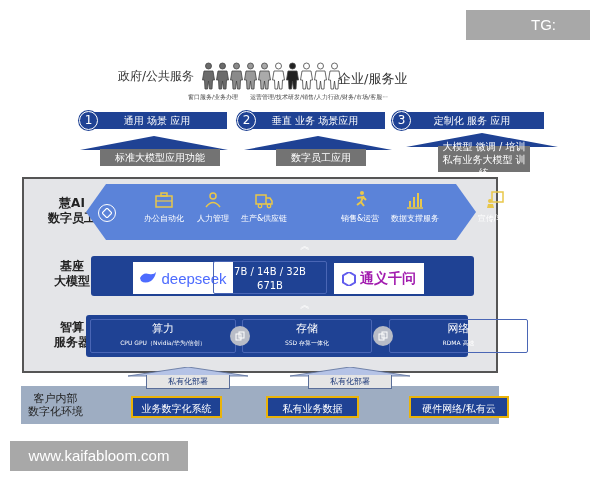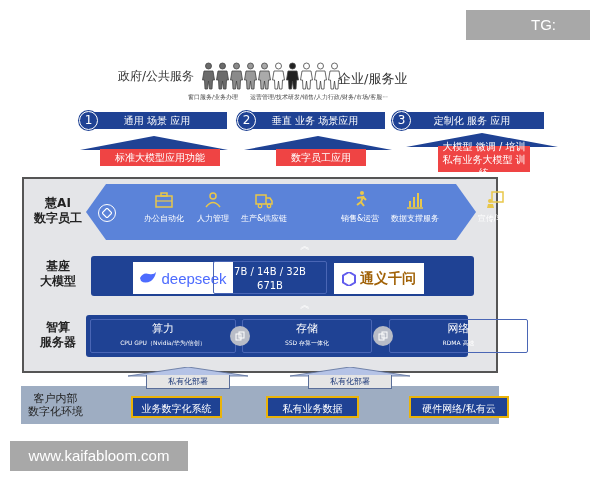--- a/index.html
+++ b/index.html
@@ -14,39 +14,39 @@
   .people { left: 202px; top: 62px; display: flex; gap: 1px; }
   .people svg { width: 13px; height: 28px; }
   .sub-left { left: 188px; top: 93px; font-size: 6px; color: #444; }
   .sub-right { left: 250px; top: 93px; font-size: 6px; color: #444; }
 
   .scen-bar { top: 112px; height: 17px; background: #1f4294; color: #fff; font-size: 10px; line-height: 17px; text-align: center; }
   .scen-num { top: 111px; width: 19px; height: 19px; border-radius: 50%; border: 1.5px solid #fff; background: #1f4294; color: #fff; font-size: 12px; line-height: 16px; text-align: center; box-shadow: 0 0 0 1px #1f4294; }
 
   .up-arrow { top: 136px; }
   .up-arrow .tri { position: absolute; left: 0; top: 0; width: 100%; height: 14px; }
-  .up-arrow .stem { position: absolute; top: 13px; background: #ef4444; color: #fff; font-size: 10px; text-align: center; display: flex; align-items: center; justify-content: center; line-height: 13px; }
+  .up-arrow .stem { position: absolute; top: 13px; background: #737373; color: #fff; font-size: 10px; text-align: center; display: flex; align-items: center; justify-content: center; line-height: 13px; }
 
   .main-box { left: 22px; top: 177px; width: 476px; height: 196px; background: #e4e5e8; border: 2px solid #555; }
-  .row-label { font-size: 12px; color: #222; text-align: center; line-height: 15px; font-weight: bold; }
+  .row-label { font-size: 12px; color: #222; text-align: center; line-height: 15px; font-weight: bold; margin-left: 14px; }
 
   .hex { left: 86px; top: 184px; width: 390px; height: 56px; }
   .emp-items { left: 138px; top: 190px; display: flex; }
   .emp-item { display: flex; flex-direction: column; align-items: center; margin-right: 0; }
   .emp-item svg { width: 20px; height: 20px; }
   .emp-item span { font-size: 8px; color: #fff; margin-top: 3px; white-space: nowrap; }
 
   .chev { color: #fff; font-size: 10px; line-height: 8px; text-align: center; width: 20px; }
 
   .base-bar { left: 91px; top: 256px; width: 383px; height: 40px; background: #1f4294; border-radius: 3px; }
   .ds-logo { left: 133px; top: 262px; width: 100px; height: 32px; background: #fff; display: flex; align-items: center; justify-content: center; gap: 4px; }
   .ds-logo span { color: #4d6bfe; font-size: 15px; font-family: "Liberation Sans", sans-serif; }
   .sizes { left: 213px; top: 261px; width: 114px; height: 33px; border: 1px solid #4a66b5; color: #fff; font-size: 10px; text-align: center; line-height: 14px; padding-top: 3px; border-radius: 2px; }
   .qw-logo { left: 334px; top: 263px; width: 90px; height: 31px; background: #fff; display: flex; align-items: center; justify-content: center; gap: 4px; }
-  .qw-logo span { color: #a16207; font-size: 14px; font-weight: bold; }
+  .qw-logo span { color: #a21caf; font-size: 14px; font-weight: bold; }
 
   .comp-bar { left: 86px; top: 315px; width: 382px; height: 42px; background: #1f4294; border-radius: 3px; }
   .comp-cell { top: 319px; height: 34px; border: 1px solid #4a66b5; color: #fff; text-align: center; border-radius: 2px; }
   .comp-cell .t { font-size: 11px; line-height: 16px; margin-top: 1px; }
   .comp-cell .s { font-size: 6px; line-height: 12px; }
   .link-dot { width: 20px; height: 20px; border-radius: 50%; background: #b8bcc7; top: 326px; display: flex; align-items: center; justify-content: center; }
 
   .env-band { left: 21px; top: 386px; width: 478px; height: 38px; background: #9eadc2; }
   .env-label { left: 28px; top: 392px; font-size: 11px; color: #222; line-height: 13px; text-align: center; }
   .env-box { top: 396px; height: 22px; background: #1f4294; color: #fff; font-size: 10px; line-height: 22px; text-align: center; border: 2px solid #eab308; }

